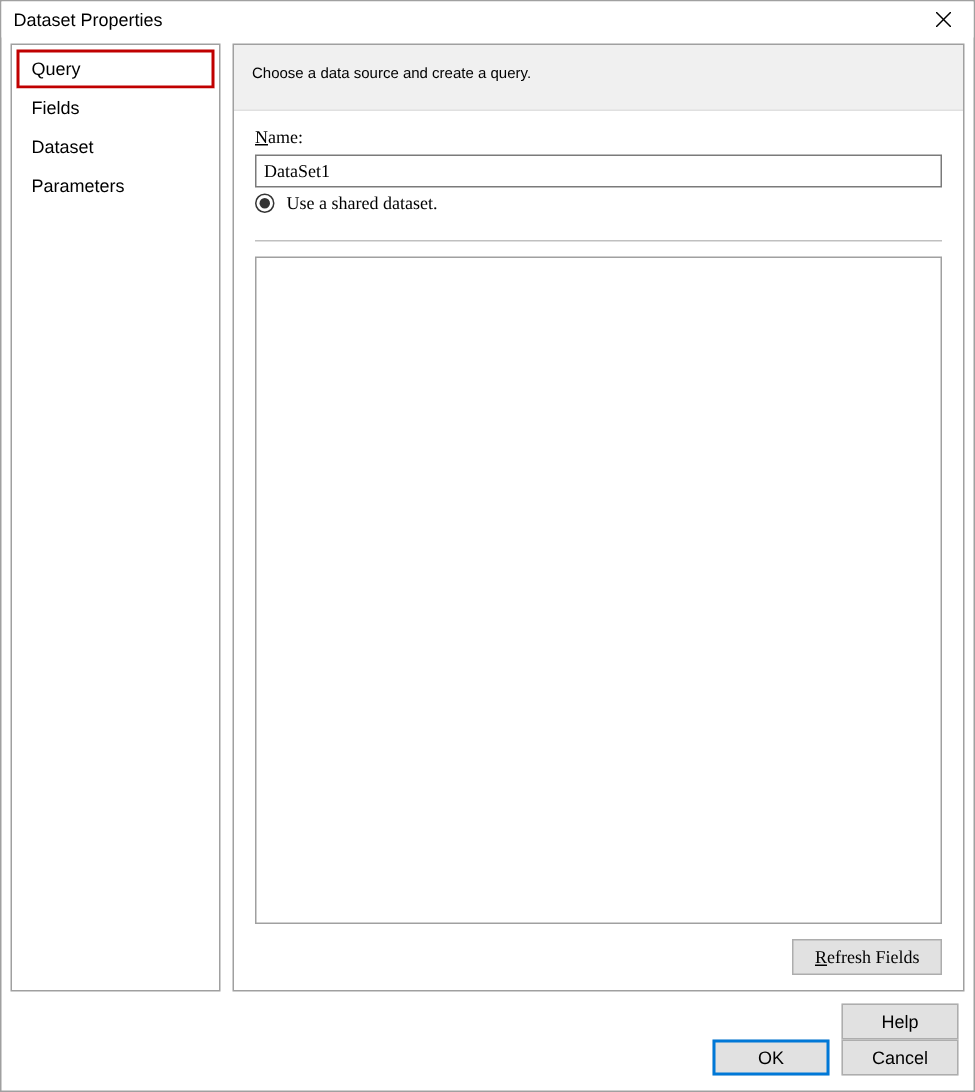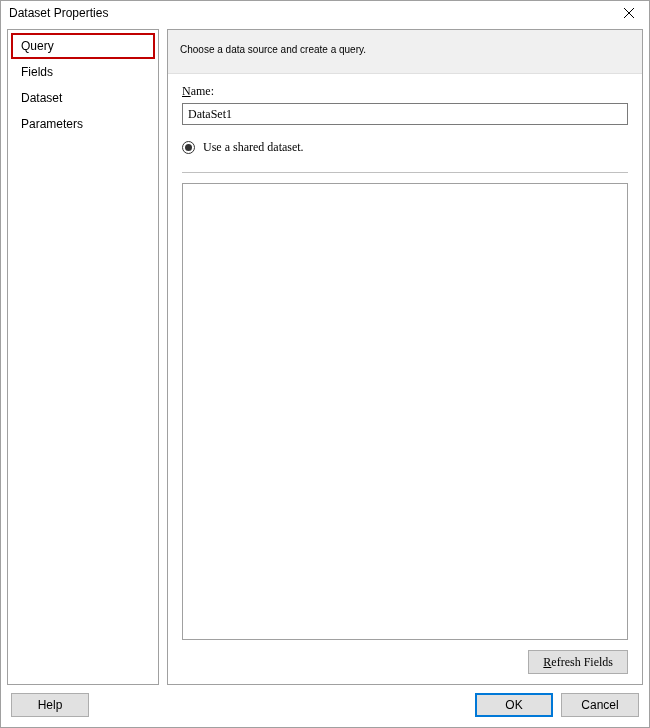--- a/index.html
+++ b/index.html
@@ -49,21 +49,21 @@
       height: 10px;
     }
     .body-area {
       flex: 1;
       display: flex;
       padding: 4px 6px 0 6px;
       gap: 8px;
       min-height: 0;
     }
     .sidebar {
-      width: 152px;
+      width: 140px;
       border: 1px solid #a0a0a0;
       background: #fff;
       padding: 3px;
       display: flex;
       flex-direction: column;
     }
     .sidebar-item {
       padding: 6px 10px;
       cursor: default;
       font-size: 12px;
@@ -106,21 +106,20 @@
     .text-input {
       width: 100%;
       border: 1px solid #7a7a7a;
       padding: 3px 5px;
       font-family: inherit;
       font-size: 12px;
       height: 22px;
       outline: none;
     }
     .radio-group {
-      margin-top: 12px;
       margin-bottom: 6px;
     }
     .radio-row {
       display: flex;
       align-items: center;
       gap: 8px;
       padding: 3px 0;
       font-size: 12px;
     }
     .radio-circle {
@@ -166,22 +165,23 @@
       height: 24px;
       min-width: 78px;
       text-align: center;
       display: inline-flex;
       align-items: center;
       justify-content: center;
     }
     .footer {
       display: flex;
       justify-content: space-between;
-      align-items: flex-start;
+      align-items: flex-end;
       padding: 8px 10px 10px 10px;
+      flex-direction: column;
     }
     .footer-right {
       display: flex;
       gap: 8px;
     }
     .btn.primary {
       border: 2px solid #0078d7;
       padding: 3px 13px;
     }
   </style>

